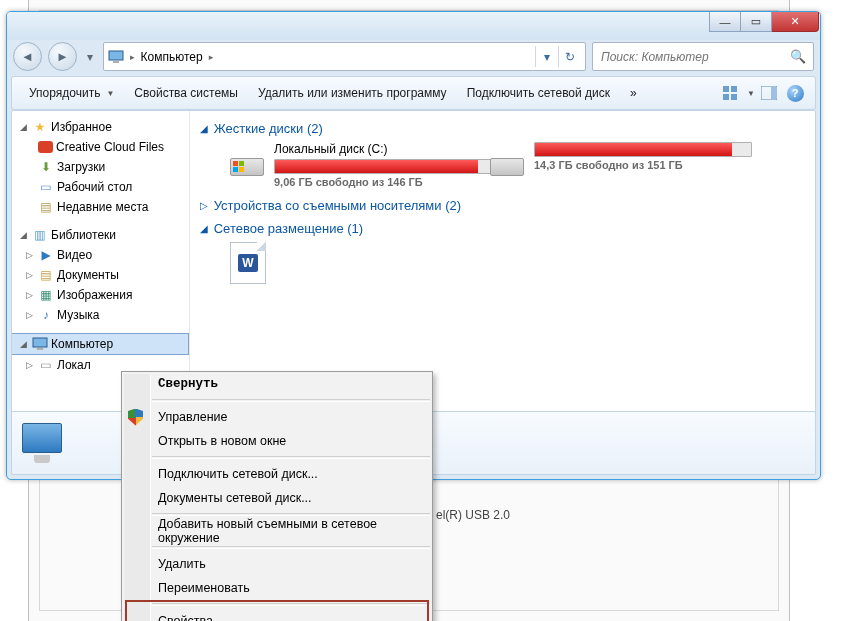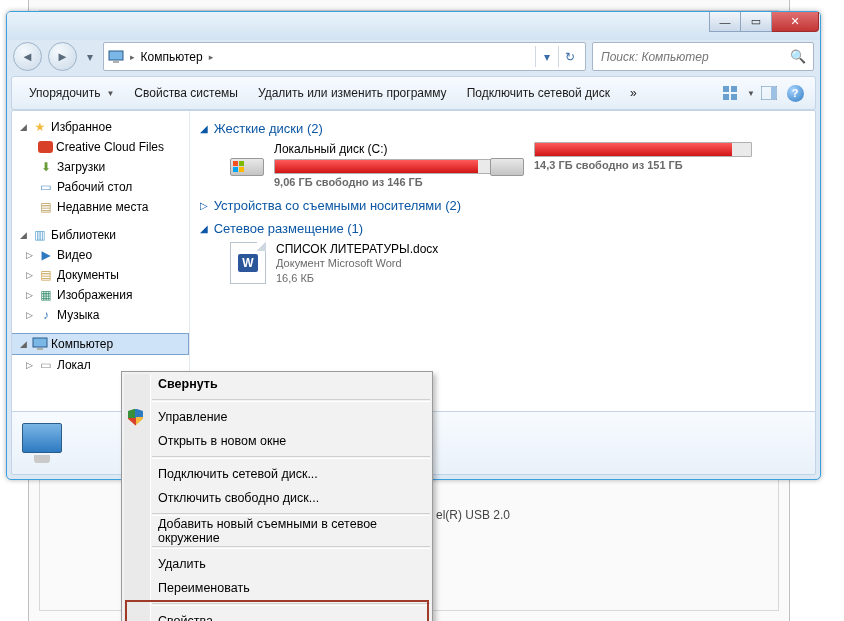--- a/index.html
+++ b/index.html
@@ -221,21 +221,21 @@
   font-size:12.5px;
 }
 .ctxmenu .gutter{
   position:absolute; left:2px; top:2px; bottom:2px; width:26px;
   background:#eaeaea; border-right:1px solid #fff;
 }
 .ctx-item{
   position:relative; height:24px; display:flex; align-items:center;
   padding-left:36px; color:#000;
 }
-.ctx-item.bold{ font-weight:bold;}
+.ctx-item.bold{ font-weight:bold;font-family:Liberation Mono, monospace;}
 .ctx-sep{
   height:1px; margin:3px 2px 3px 30px;
   border-top:1px solid #d0d0d0; border-bottom:1px solid #ffffff;
 }
 .ctx-highlight{
   position:absolute; left:3px; right:3px; bottom:3px; height:26px;
   border:2px solid #a03b2a; pointer-events:none;
 }
 .shield-icon{
   position:absolute; left:6px; width:15px; height:17px;
@@ -455,25 +455,20 @@
       </div>
 
       <div class="section-header" style="margin-top:8px">
         <span class="chev">◢</span>
         <span>Сетевое размещение (1)</span>
       </div>
       <div class="file-item">
         <div class="word-icon">
           <div class="word-badge">W</div>
         </div>
-        <div>
-          <div class="file-name">СПИСОК ЛИТЕРАТУРЫ.docx</div>
-          <div class="file-meta">Документ Microsoft Word</div>
-          <div class="file-meta">16,6 КБ</div>
-        </div>
       </div>
     </div>
   </div>
 
   <div class="details-pane">
     <div class="details-monitor">
       <div class="screen"></div>
         <div class="stand"></div>
     </div>
     <div class="details-text"></div>
@@ -484,21 +479,21 @@
   <div class="gutter"></div>
   <div class="ctx-item bold">Свернуть</div>
   <div class="ctx-sep"></div>
   <div class="ctx-item">
     <div class="shield-icon"></div>
     <span>Управление</span>
   </div>
   <div class="ctx-item">Открыть в новом окне</div>
   <div class="ctx-sep"></div>
   <div class="ctx-item">Подключить сетевой диск...</div>
-  <div class="ctx-item">Отключить свободно диск...</div>
+  <div class="ctx-item">Документы сетевой диск...</div>
   <div class="ctx-sep"></div>
   <div class="ctx-item">Добавить новый съемными в сетевое окружение</div>
   <div class="ctx-sep"></div>
   <div class="ctx-item">Удалить</div>
   <div class="ctx-item">Переименовать</div>
   <div class="ctx-sep"></div>
   <div class="ctx-item">Свойства</div>
   <div class="ctx-highlight"></div>
 </div>
 

